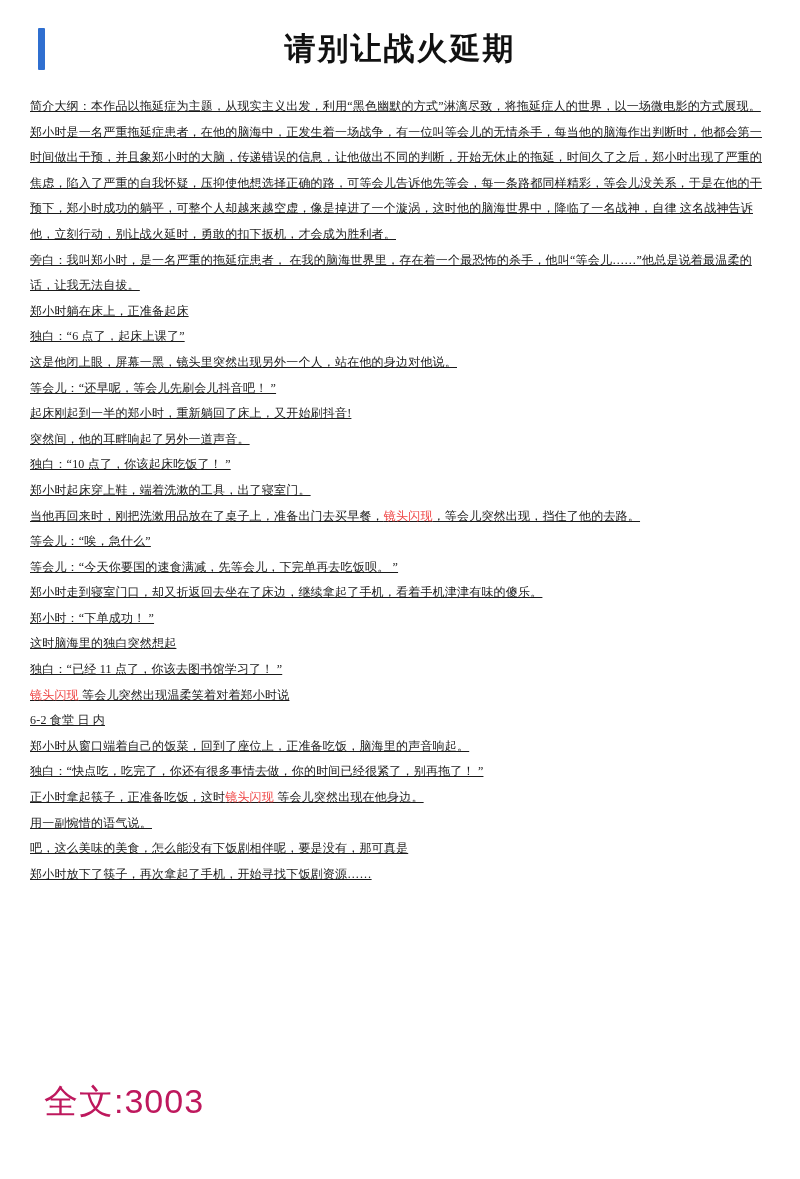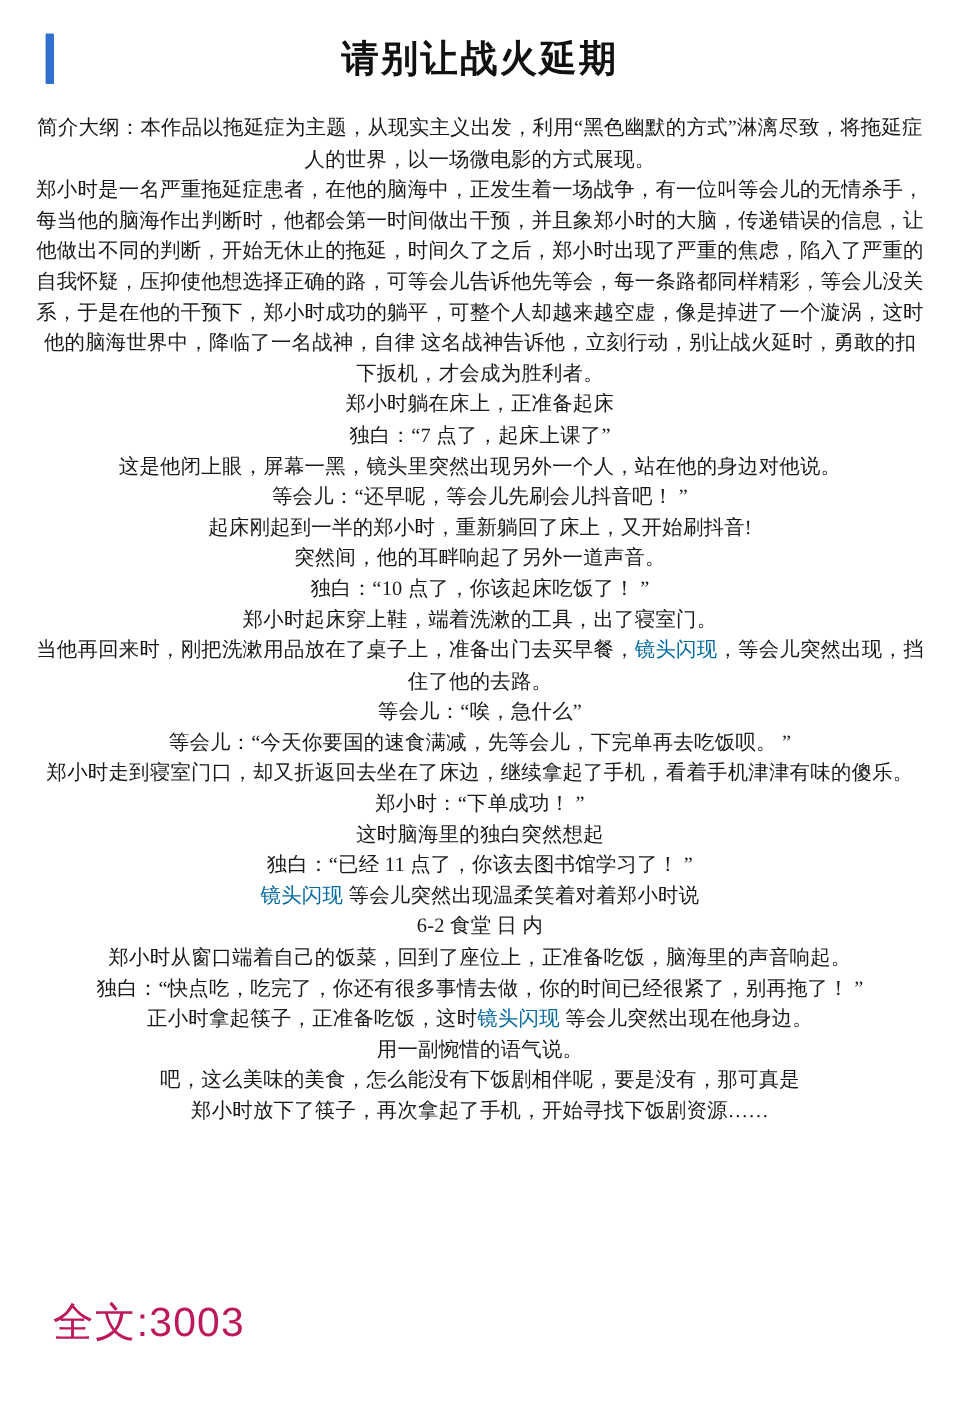--- a/index.html
+++ b/index.html
@@ -41,33 +41,34 @@
   }
   .doc-title {
     font-family: "DejaVu Serif", "Liberation Serif", serif;
     font-weight: bold;
     font-size: 31px;
     letter-spacing: 2px;
     color: #111111;
     text-align: left;
   }
   .body-text {
-    font-size: 17px;
+    font-size: 12px;
     line-height: 25.6px;
-    text-align: center;
+    text-align: left;
     letter-spacing: 0.2px;
+    text-decoration: underline;
   }
   .para {
     margin: 0;
     padding: 0;
     white-space: normal;
   }
   .para.indent-none { text-indent: 0; }
   .hl {
-    color: #0369a1;
+    color: #ef4444;
   }
   .watermark {
     position: absolute;
     left: 44px;
     bottom: 54px;
     font-family: "Liberation Sans", sans-serif;
     font-size: 34px;
     color: #be185d;
     letter-spacing: 1px;
     user-select: none;
@@ -80,22 +81,23 @@
 <div class="page">
 
   <div class="title-row">
     <div class="title-bar"></div>
     <div class="doc-title">请别让战火延期</div>
   </div>
 
   <div class="body-text" id="body-text">
       <div class="para indent-none">简介大纲：本作品以拖延症为主题，从现实主义出发，利用“黑色幽默的方式”淋漓尽致，将拖延症人的世界，以一场微电影的方式展现。</div>
       <div class="para indent-none">郑小时是一名严重拖延症患者，在他的脑海中，正发生着一场战争，有一位叫等会儿的无情杀手，每当他的脑海作出判断时，他都会第一时间做出干预，并且象郑小时的大脑，传递错误的信息，让他做出不同的判断，开始无休止的拖延，时间久了之后，郑小时出现了严重的焦虑，陷入了严重的自我怀疑，压抑使他想选择正确的路，可等会儿告诉他先等会，每一条路都同样精彩，等会儿没关系，于是在他的干预下，郑小时成功的躺平，可整个人却越来越空虚，像是掉进了一个漩涡，这时他的脑海世界中，降临了一名战神，自律 这名战神告诉他，立刻行动，别让战火延时，勇敢的扣下扳机，才会成为胜利者。</div>
+      <div class="para indent-none">旁白：我叫郑小时，是一名严重的拖延症患者， 在我的脑海世界里，存在着一个最恐怖的杀手，他叫“等会儿……”他总是说着最温柔的话，让我无法自拔。</div>
       <div class="para indent-none">郑小时躺在床上，正准备起床</div>
-      <div class="para indent-none">独白：“7 点了，起床上课了”</div>
+      <div class="para indent-none">独白：“6 点了，起床上课了”</div>
       <div class="para indent-none">这是他闭上眼，屏幕一黑，镜头里突然出现另外一个人，站在他的身边对他说。</div>
       <div class="para indent-none">等会儿：“还早呢，等会儿先刷会儿抖音吧！ ”</div>
       <div class="para indent-none">起床刚起到一半的郑小时，重新躺回了床上，又开始刷抖音!</div>
       <div class="para indent-none">突然间，他的耳畔响起了另外一道声音。</div>
       <div class="para indent-none">独白：“10 点了，你该起床吃饭了！ ”</div>
       <div class="para indent-none">郑小时起床穿上鞋，端着洗漱的工具，出了寝室门。</div>
       <div class="para indent-none"><span>当他再回来时，刚把洗漱用品放在了桌子上，准备出门去买早餐，</span><span class="hl">镜头闪现</span><span>，等会儿突然出现，挡住了他的去路。</span></div>
       <div class="para indent-none">等会儿：“唉，急什么”</div>
       <div class="para indent-none">等会儿：“今天你要国的速食满减，先等会儿，下完单再去吃饭呗。 ”</div>
       <div class="para indent-none">郑小时走到寝室门口，却又折返回去坐在了床边，继续拿起了手机，看着手机津津有味的傻乐。</div>

